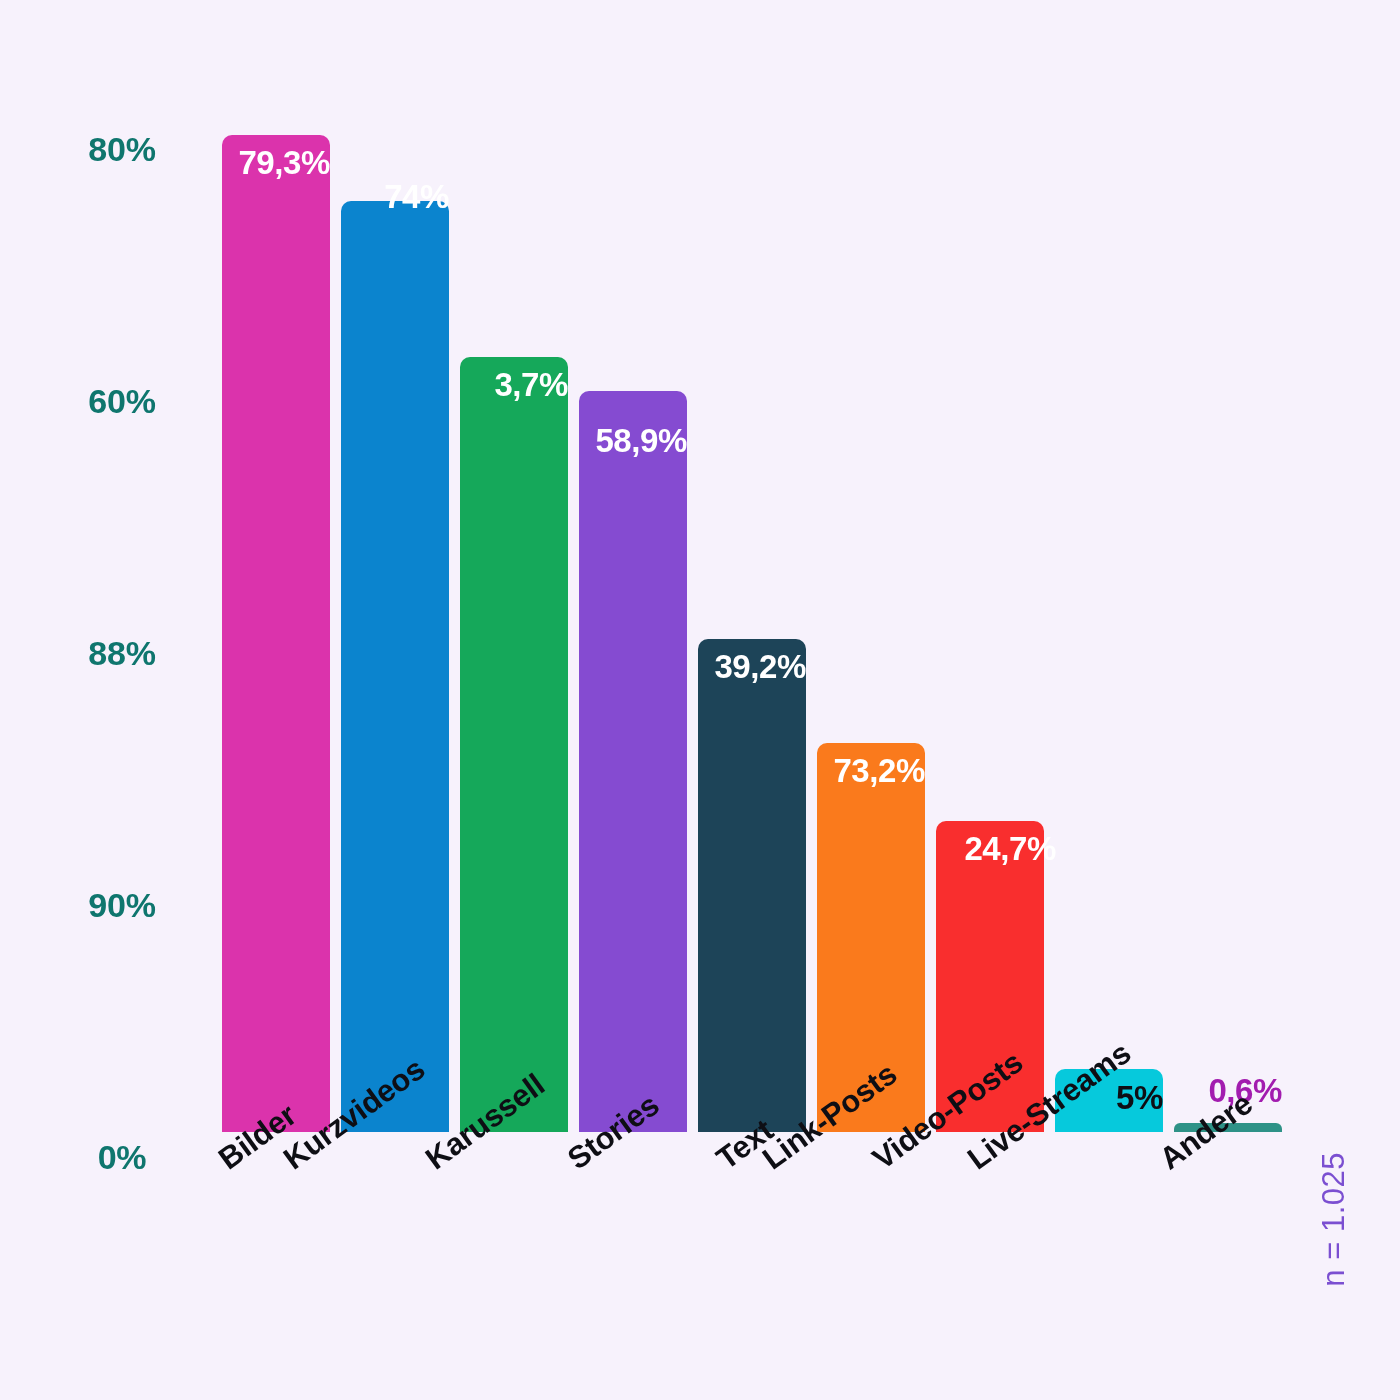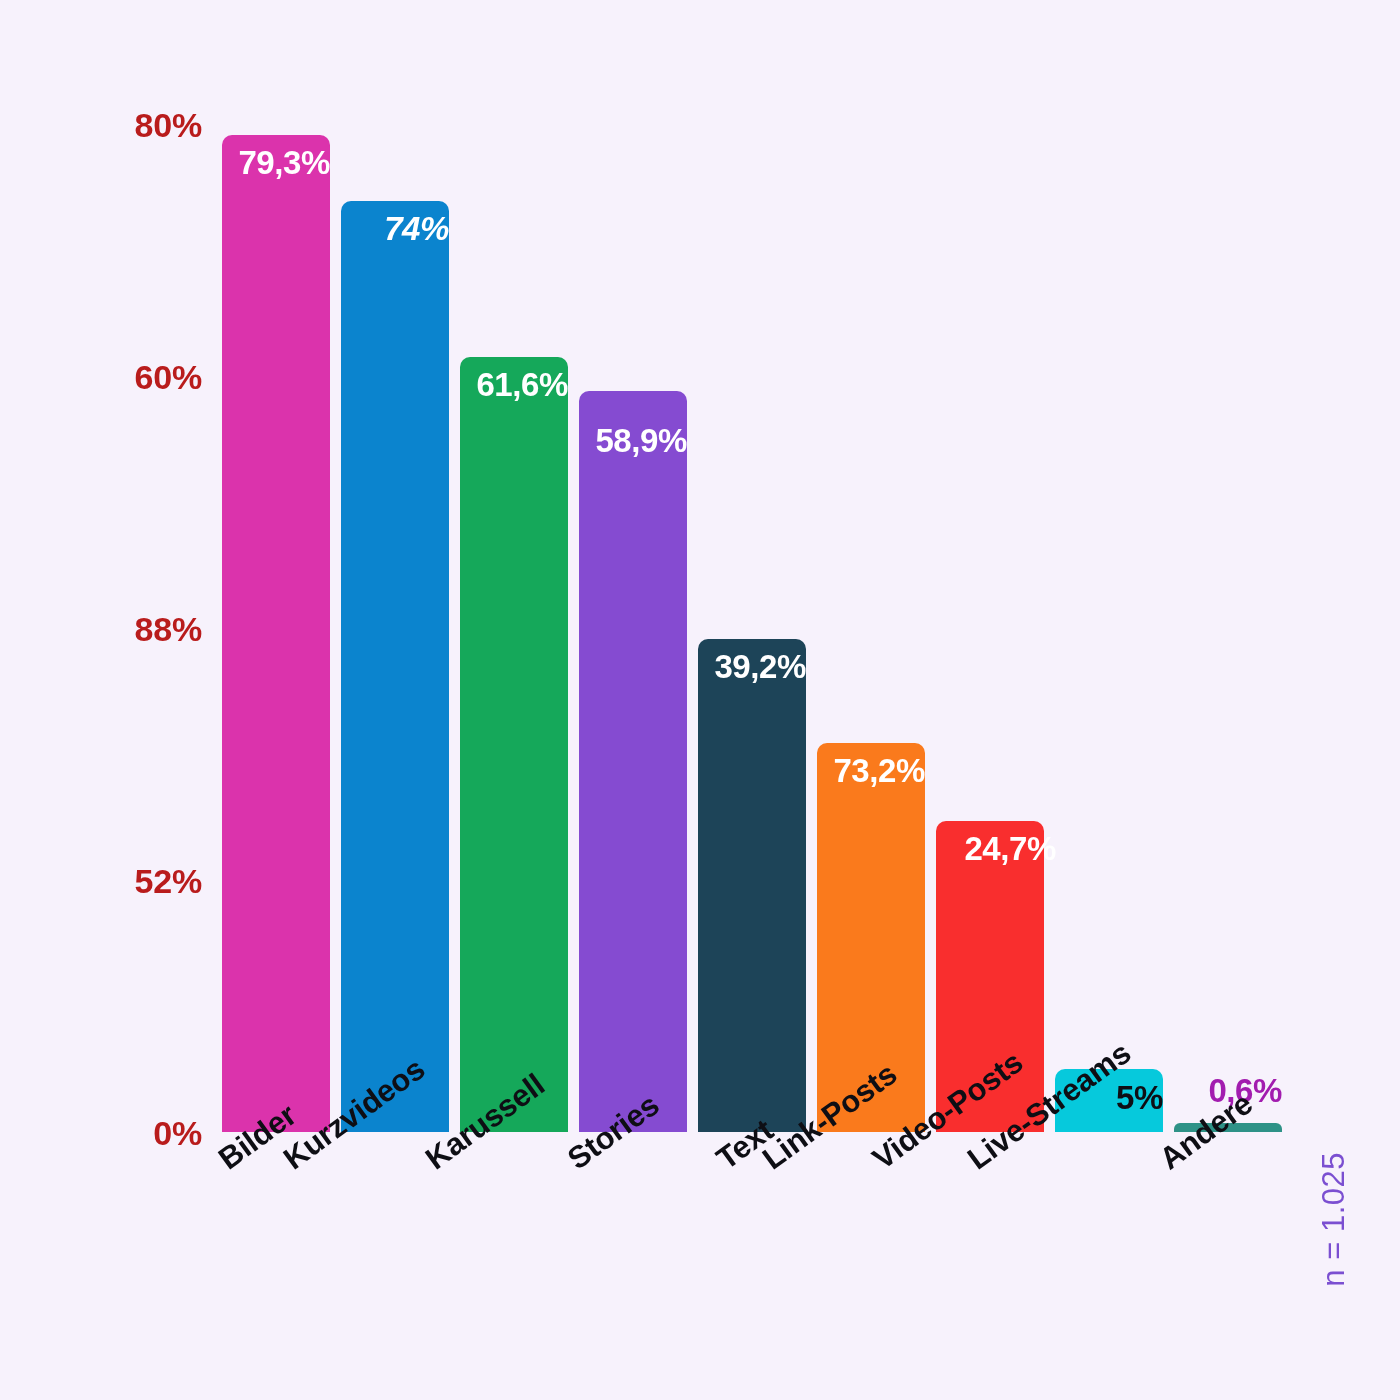--- a/index.html
+++ b/index.html
@@ -29,27 +29,28 @@
     top: 0;
     width: 1400px;
     height: 1400px;
   }
 
   
   .y-tick {
     position: absolute;
     right: 1198px;           
     width: 160px;
-    text-align: right;
+    text-align: center;
     font-size: 34px;
     font-weight: 700;
-    color: #b91c1c;
+    color: #0f766e;
     letter-spacing: -0.2px;
     transform: translateY(-50%);
     white-space: nowrap;
+    margin-top: 24px;
   }
 
   
   .bar-group {
     position: absolute;
     bottom: 268px;           
     width: 108px;
   }
   .bar {
     position: absolute;
@@ -107,36 +108,36 @@
 </style>
 </head>
 <body>
 
 <div id="chart-root">
   <div class="plot-area">
 
     <div class="y-tick" style="top:125px;">80%</div>
     <div class="y-tick" style="top:377px;">60%</div>
     <div class="y-tick" style="top:629px;">88%</div>
-    <div class="y-tick" style="top:881px;">52%</div>
+    <div class="y-tick" style="top:881px;">90%</div>
     <div class="y-tick" style="top:1133px;">0%</div>
 
     <div class="bar-group" style="left:222px;">
       <div class="bar" style="height:997px;background:#DB33AC;"></div>
       <div class="bar-label inside" style="bottom:950px;">79,3%</div>
     </div>
 
     <div class="bar-group" style="left:341px;">
       <div class="bar" style="height:931px;background:#0B84CE;"></div>
-      <div class="bar-label inside" style="bottom:884px;font-style:italic;">74%</div>
+      <div class="bar-label inside" style="bottom:916px;">74%</div>
     </div>
 
     <div class="bar-group" style="left:460px;">
       <div class="bar" style="height:775px;background:#15A85A;"></div>
-      <div class="bar-label inside" style="bottom:728px;">61,6%</div>
+      <div class="bar-label inside" style="bottom:728px;">3,7%</div>
     </div>
 
     <div class="bar-group" style="left:579px;">
       <div class="bar" style="height:741px;background:#854BD1;"></div>
       <div class="bar-label inside" style="bottom:672px;">58,9%</div>
     </div>
 
     <div class="bar-group" style="left:698px;">
       <div class="bar" style="height:493px;background:#1D4458;"></div>
       <div class="bar-label inside" style="bottom:446px;">39,2%</div>

